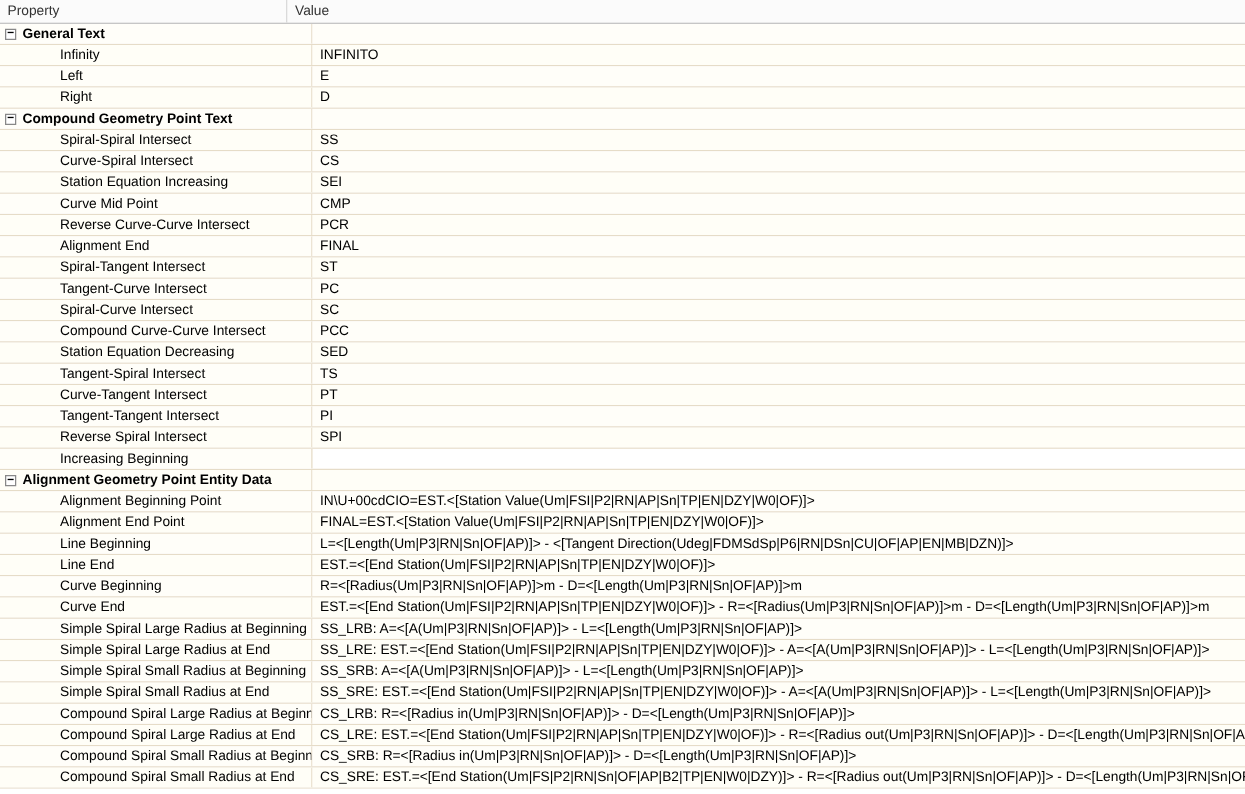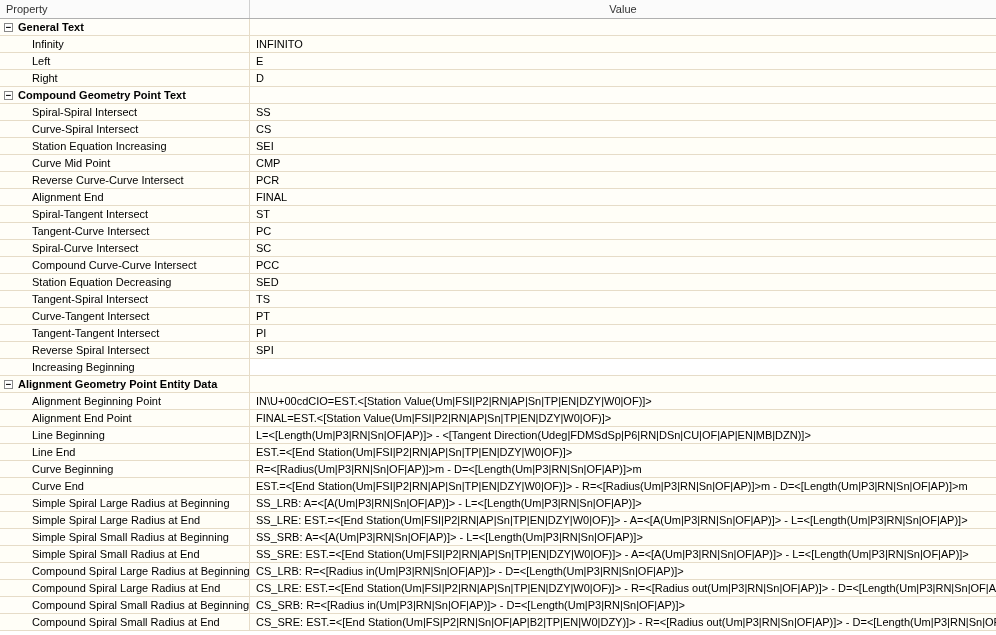--- a/index.html
+++ b/index.html
@@ -14,22 +14,22 @@
   .header {
     display: flex;
     border-bottom: 1px solid #b0b0b0;
   }
   .header-cell {
     background: #fbfbfb;
     padding: 3px 6px;
     border-right: 1px solid #d0d0d0;
     color: #333;
   }
-  .header-cell.prop { width: 250px; flex-shrink: 0; }
-  .header-cell.val { flex: 1; border-right: none; text-align: center; }
+  .header-cell.prop { width: 230px; flex-shrink: 0; }
+  .header-cell.val { flex: 1; border-right: none; }
 
   .row {
     display: flex;
     border-bottom: 1px solid #e6dcc8;
     line-height: 15px;
     height: 17px;
     white-space: nowrap;
     overflow: hidden;
   }
   .row:nth-child(odd) .cell { background: #fffef9; }
@@ -62,21 +62,21 @@
     font-size: 9px;
     line-height: 7px;
     margin-right: 5px;
     background: #fff;
     color: #000;
     cursor: pointer;
     flex-shrink: 0;
     font-family: monospace;
   }
   .indent-0 { padding-left: 4px; }
-  .indent-1 { padding-left: 32px; }
+  .indent-1 { padding-left: 48px; }
 </style>
 </head>
 <body>
 
 <div class="header">
   <div class="header-cell prop">Property</div>
   <div class="header-cell val">Value</div>
 </div>
 
 <div id="body">

